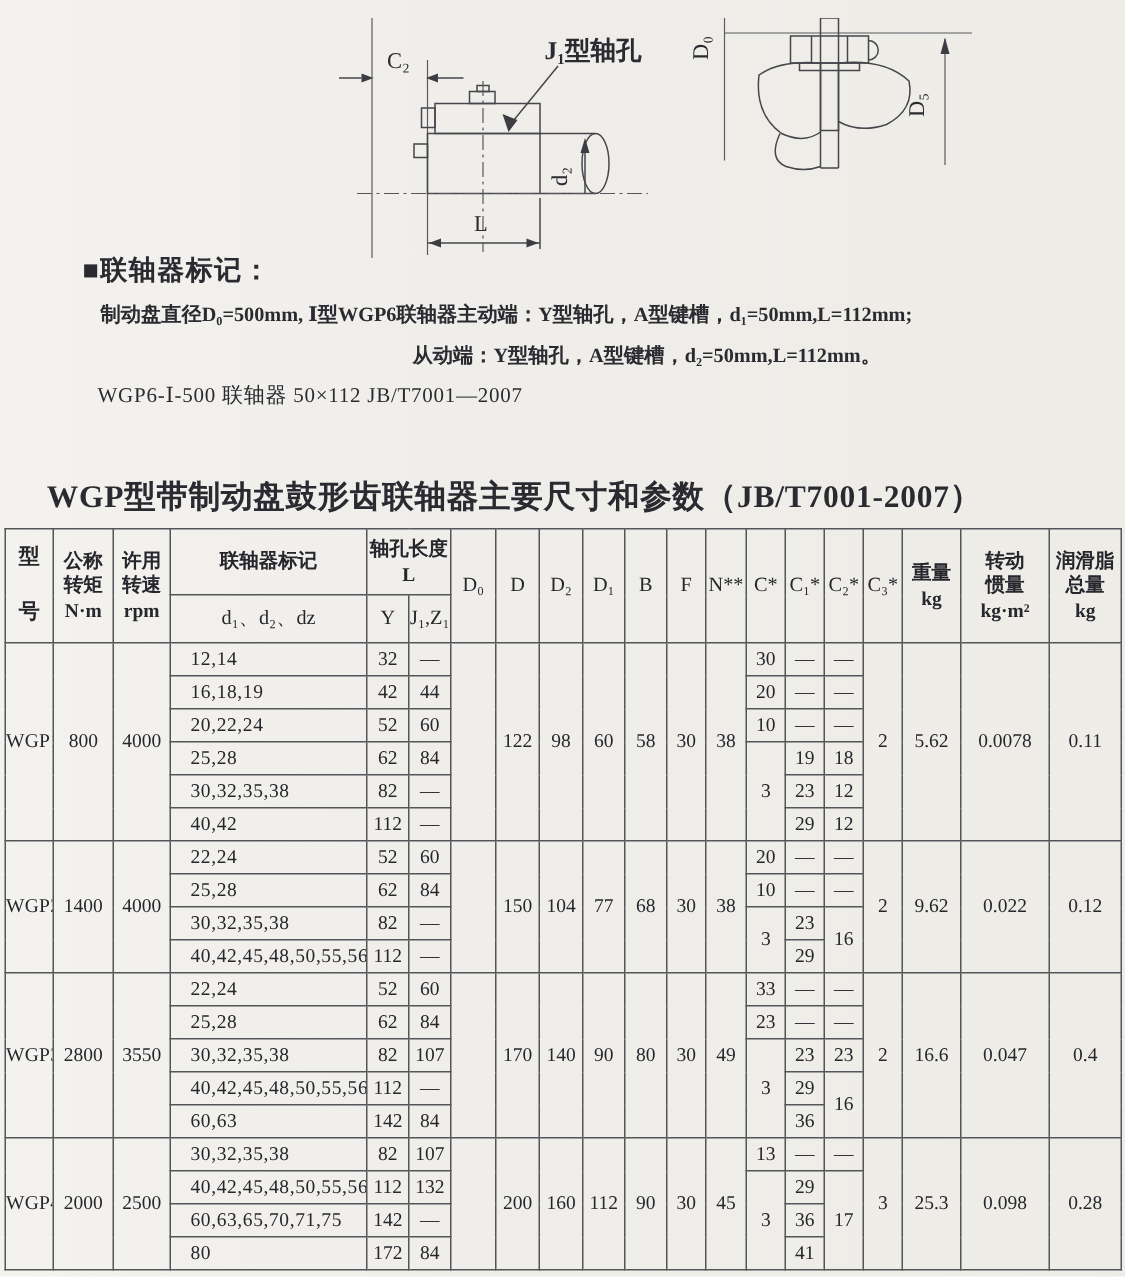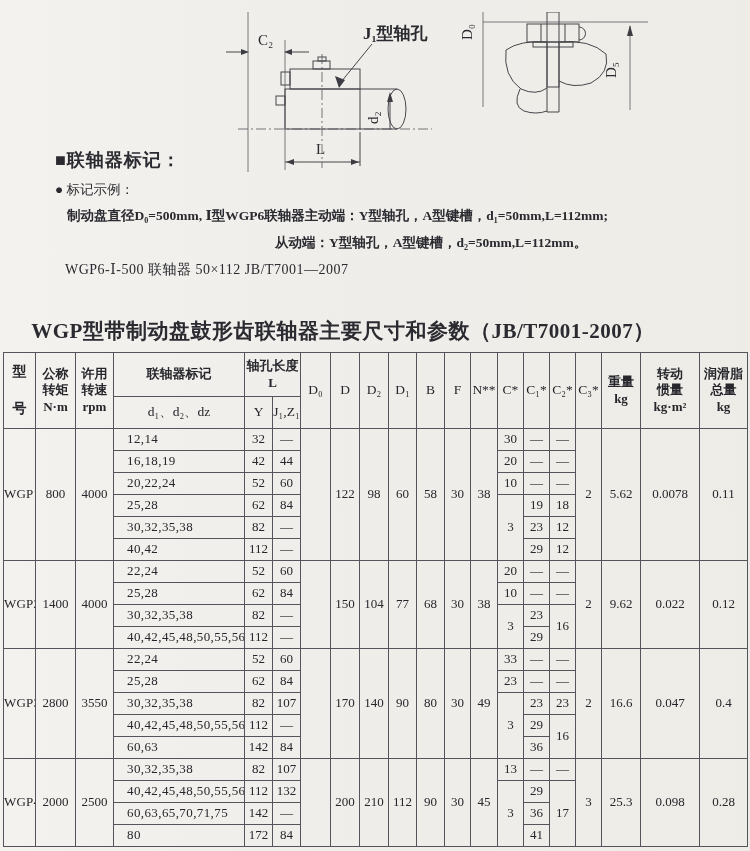--- a/index.html
+++ b/index.html
@@ -13,21 +13,21 @@
   
   #drawing{left:0;top:12px;width:750px;height:164px;}
   #drawing svg{display:block;}
   .dln{stroke:#46464c;stroke-width:1;fill:none;}
   .thin{stroke:#5a5a60;stroke-width:0.8;fill:none;}
   .cl{stroke:#55555b;stroke-width:0.8;fill:none;stroke-dasharray:10 3 2 3;}
   .arr{fill:#3c3c42;stroke:none;}
   .dimtxt{font-family:"Liberation Serif","DejaVu Serif",serif;font-size:15px;fill:#2a2a30;}
   .cjk{font-size:17px;font-weight:bold;}
   
-  #marking{left:55px;top:148px;width:660px;}
+  #marking{left:55px;top:168px;width:660px;}
   .mk-head{font-size:18px;font-weight:bold;letter-spacing:1px;margin:0 0 9px 0;}
   .mk-b{font-size:13.5px;margin:0 0 8px 0;}
   .mk-ex1{font-size:13.5px;font-weight:600;margin:2px 0 9px 12px;}
   .mk-ex2{font-size:13.5px;font-weight:600;margin:0 0 9px 220px;}
   .mk-des{font-size:14px;margin:4px 0 0 10px;letter-spacing:0.5px;}
   
   #tbl-title{left:0;top:317px;width:686px;text-align:center;
     font-size:21px;font-weight:bold;letter-spacing:0.5px;}
   #tblwrap{left:3px;top:352px;width:744px;}
   table{border-collapse:collapse;table-layout:fixed;width:744px;}
@@ -116,21 +116,20 @@
 
       <line class="thin" x1="630" y1="14" x2="630" y2="98"></line>
       <polygon class="arr" points="627,24 630,13 633,24"></polygon>
       <text class="dimtxt" x="616" y="66" transform="rotate(-90 616 66)">D₅</text>
     </g>
   </svg>
 </div>
 
 <div id="marking" class="abs">
   <p class="mk-head">■联轴器标记：</p>
-  <p class="mk-b">● 标记示例：</p>
   <p class="mk-ex1">制动盘直径D₀=500mm, Ⅰ型WGP6联轴器主动端：Y型轴孔，A型键槽，d₁=50mm,L=112mm;</p>
   <p class="mk-ex2">从动端：Y型轴孔，A型键槽，d₂=50mm,L=112mm。</p>
   <p class="mk-des">WGP6-Ⅰ-500  联轴器  50×112   JB/T7001—2007</p>
 </div>
 
 <div id="tbl-title" class="abs">WGP型带制动盘鼓形齿联轴器主要尺寸和参数（JB/T7001-2007）</div>
 
 <div id="tblwrap" class="abs">
   <table>
     <colgroup>
@@ -354,21 +353,21 @@
           <td class="c-model" rowspan="4">WGP4</td>
           <td rowspan="4">2000</td>
           <td rowspan="4">2500</td>
           <td class="c-bore">30,32,35,38</td>
           <td>82</td>
           <td>107</td>
           <td class="c-multi" rowspan="4">400
 450
 500</td>
           <td rowspan="4">200</td>
-          <td rowspan="4">210</td>
+          <td rowspan="4">160</td>
           <td rowspan="4">112</td>
           <td rowspan="4">90</td>
           <td rowspan="4">30</td>
           <td rowspan="4">45</td>
           <td>13</td>
           <td>—</td>
           <td>—</td>
           <td rowspan="4">3</td>
           <td rowspan="4">25.3</td>
           <td rowspan="4">0.098</td>

